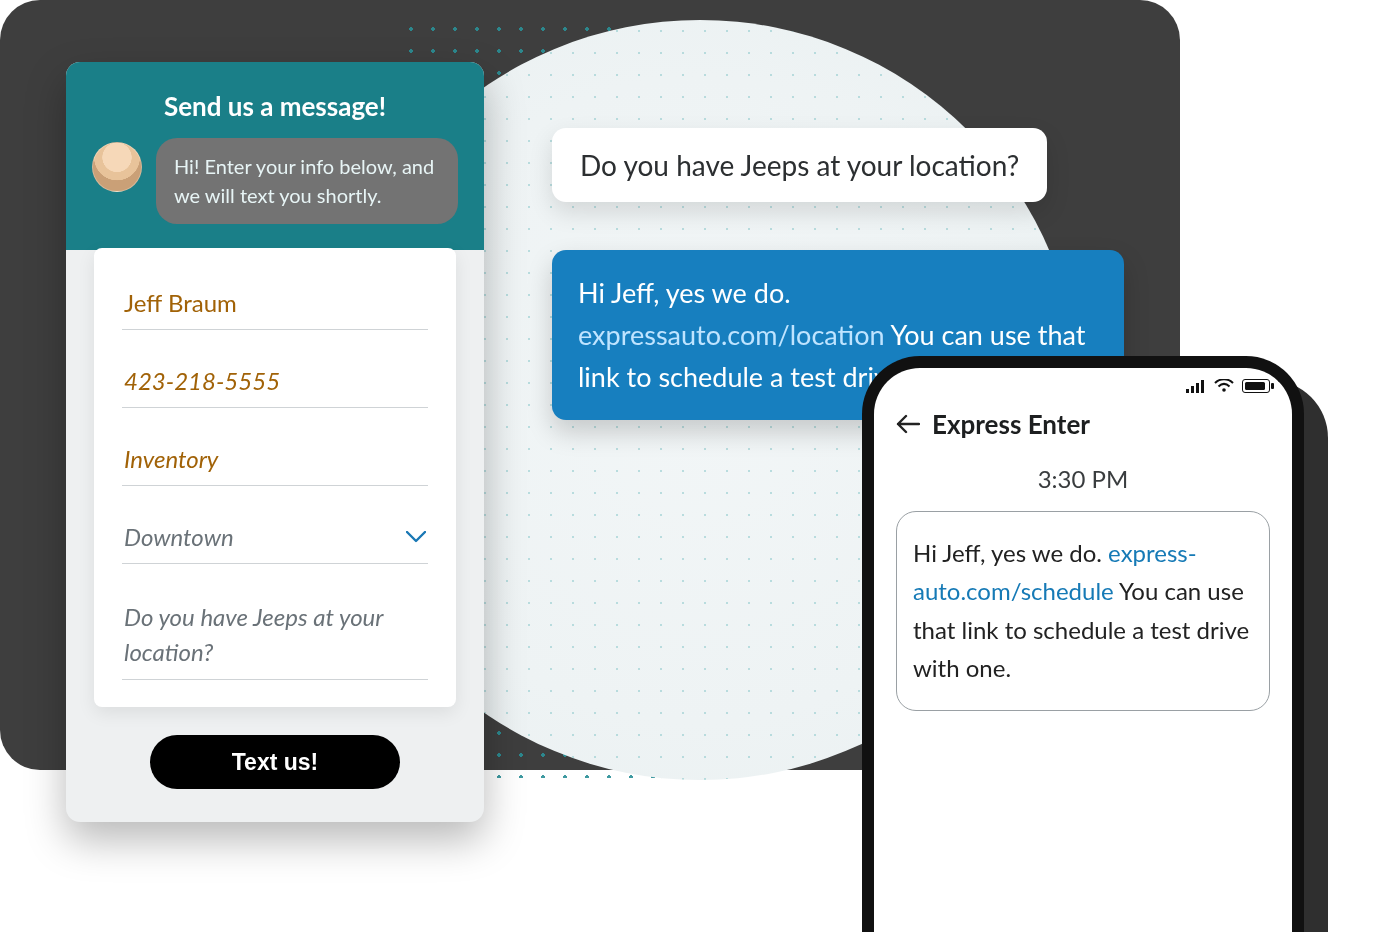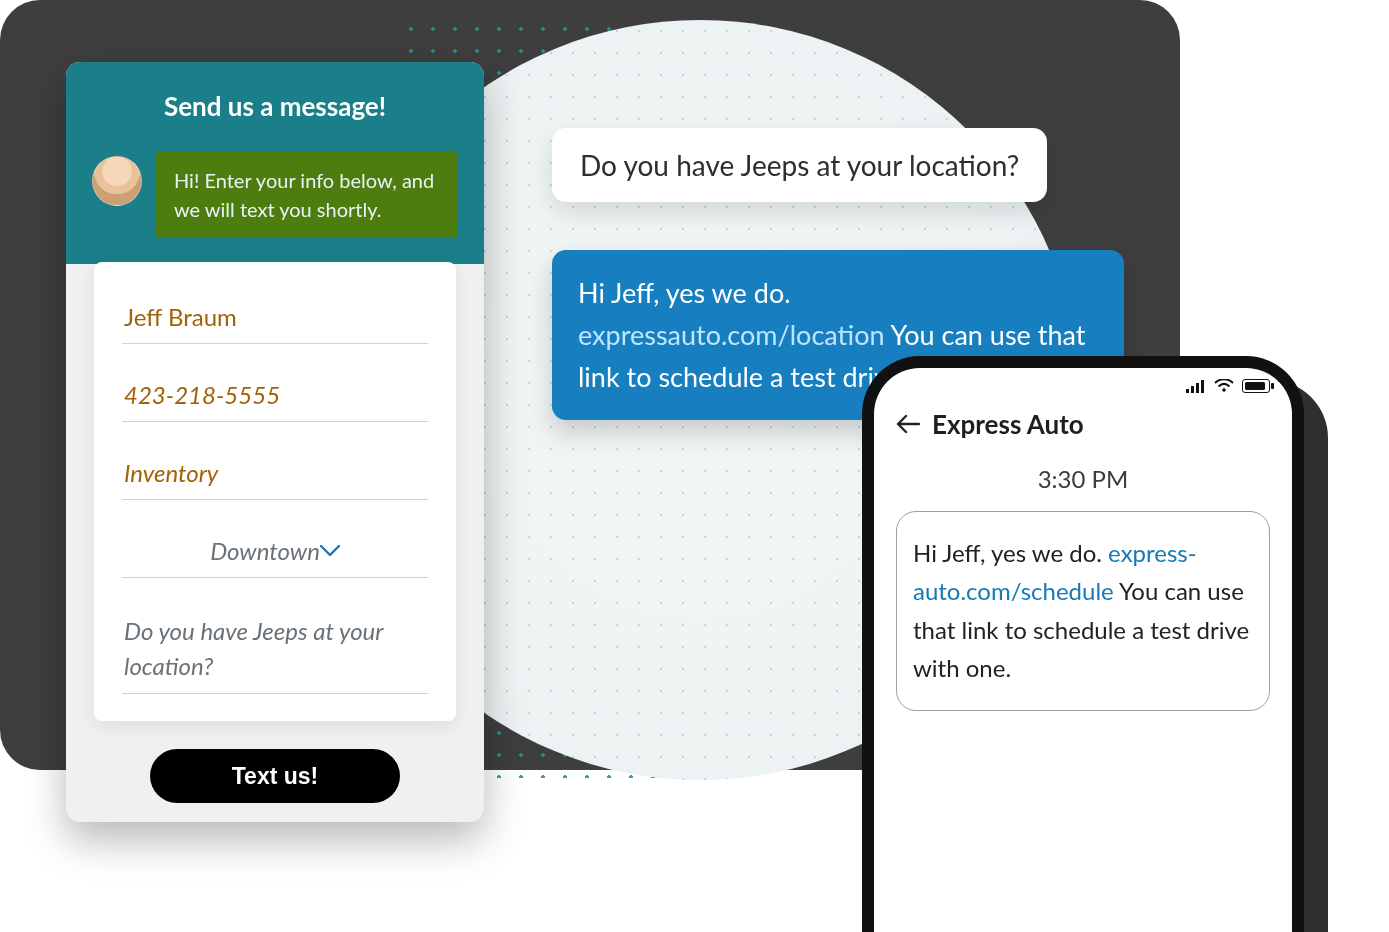--- a/index.html
+++ b/index.html
@@ -77,41 +77,41 @@
     }
     .widget-header {
       background: #1a7f88;
       padding: 28px 26px 26px;
     }
     .widget-title {
       color: #fff;
       font-size: 26px;
       font-weight: 700;
       text-align: center;
-      margin-bottom: 30px;
+      margin-bottom: 16px;
     }
     .greeting-row {
       display: flex;
       align-items: flex-start;
       gap: 14px;
     }
     .avatar {
       width: 50px;
       height: 50px;
       border-radius: 50%;
       background: radial-gradient(circle at 50% 30%, #f6d8b8 0 35%, #e8c39a 36% 55%, #caa077 56% 100%);
       flex-shrink: 0;
       margin-top: 4px;
       border: 1px solid rgba(255,255,255,0.25);
     }
     .greeting-bubble {
-      background: #4d7c0f;
+      background: #737373;
       color: #e7f4f5;
       padding: 14px 18px;
-      border-radius: 3px;
+      border-radius: 21px;
       font-size: 20px;
       line-height: 1.45;
     }
     .form-card {
       background: #fff;
       margin: 0 28px;
       margin-top: -2px;
       border-radius: 8px;
       padding: 30px 28px 24px;
       box-shadow: 0 6px 18px rgba(0,0,0,0.08);
@@ -124,21 +124,21 @@
       padding: 10px 2px 12px;
       width: 100%;
       outline: none;
       background: transparent;
       font-family: inherit;
     }
     .field + .field, .select-row, .textarea-field { margin-top: 26px; font-style: italic; }
     .select-row {
       display: flex;
       align-items: center;
-      justify-content: center;
+      justify-content: space-between;
       border-bottom: 1.5px solid #cfd3d6;
       padding: 10px 2px 12px;
       cursor: pointer;
     }
     .select-text { font-size: 24px; color: #6a7278; }
     .chev { color: #1a78b5; }
     .textarea-field {
       border: none;
       border-bottom: 1.5px solid #cfd3d6;
       font-size: 24px;
@@ -314,21 +314,21 @@
             </svg>
         </span>
         <span class="batt"></span>
       </div>
       <div class="thread-header">
         <span class="back-arrow">
           <svg width="24" height="20" viewBox="0 0 24 20">
               <path d="M10 2 L2 10 L10 18 M2 10 H23" stroke="#222" stroke-width="2.4" fill="none" stroke-linecap="round" stroke-linejoin="round"></path>
             </svg>
         </span>
-        <span class="thread-title">Express Auto</span>
+        <span class="thread-title">Express Enter</span>
       </div>
       <div class="thread-time">3:30 PM</div>
       <div class="sms-bubble">
         <span>Hi Jeff, yes we do. </span><span class="link">express-auto.com/schedule</span><span> You can use that link to schedule a test drive with one.</span>
       </div>
     </div>
   </div>
 </div>
 
 </body></html>

